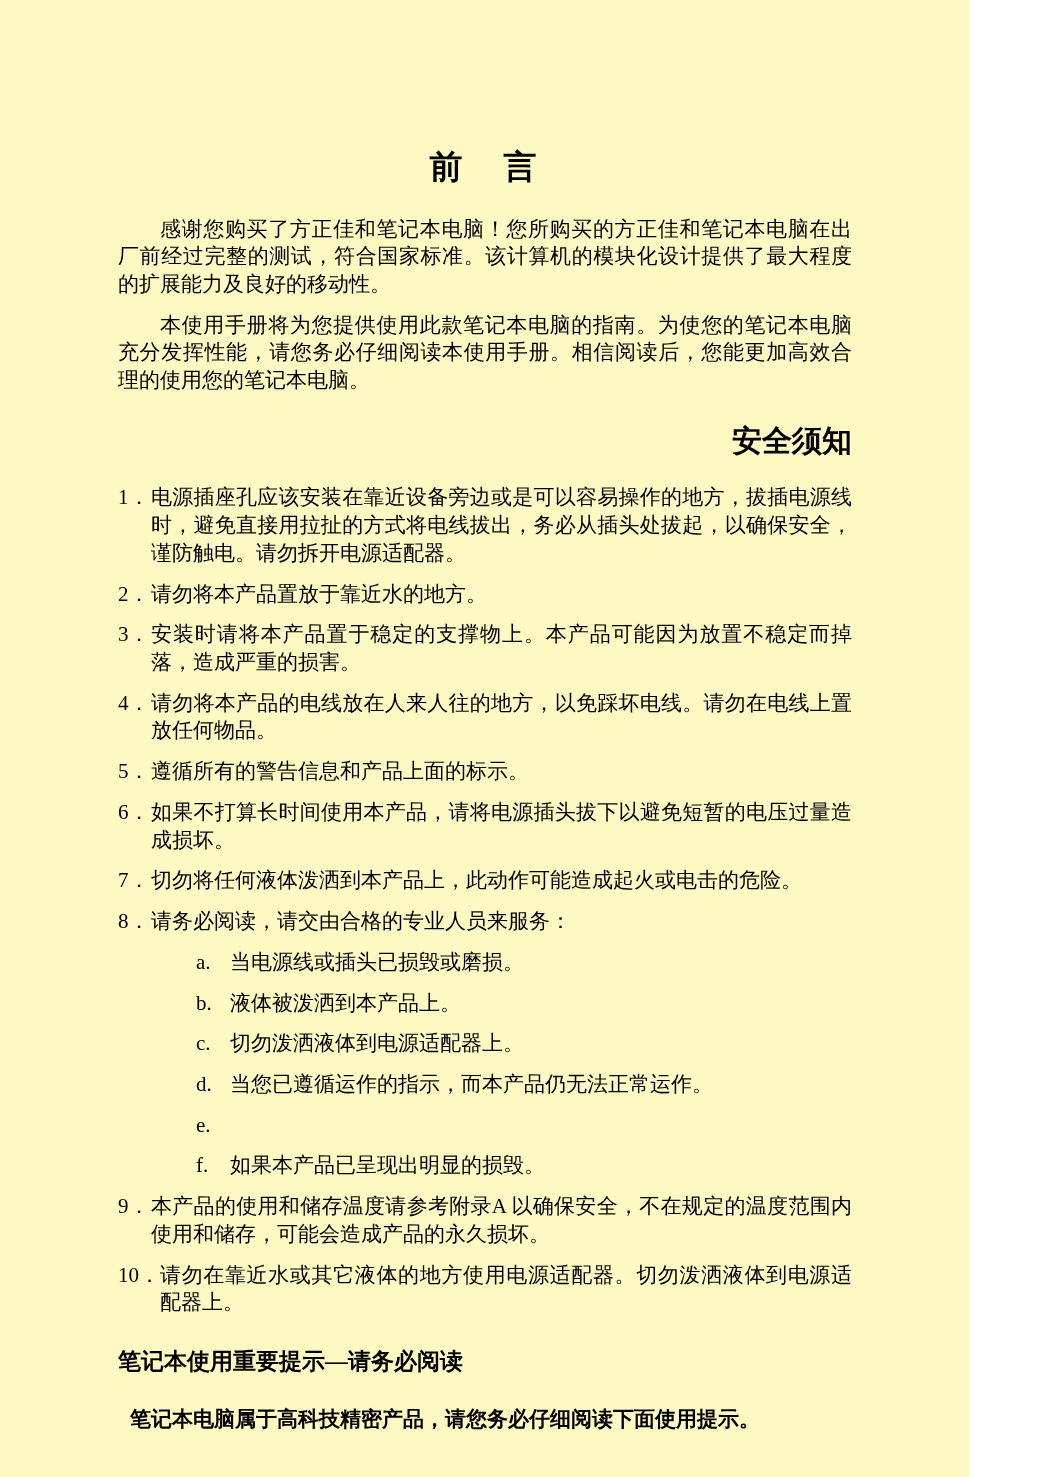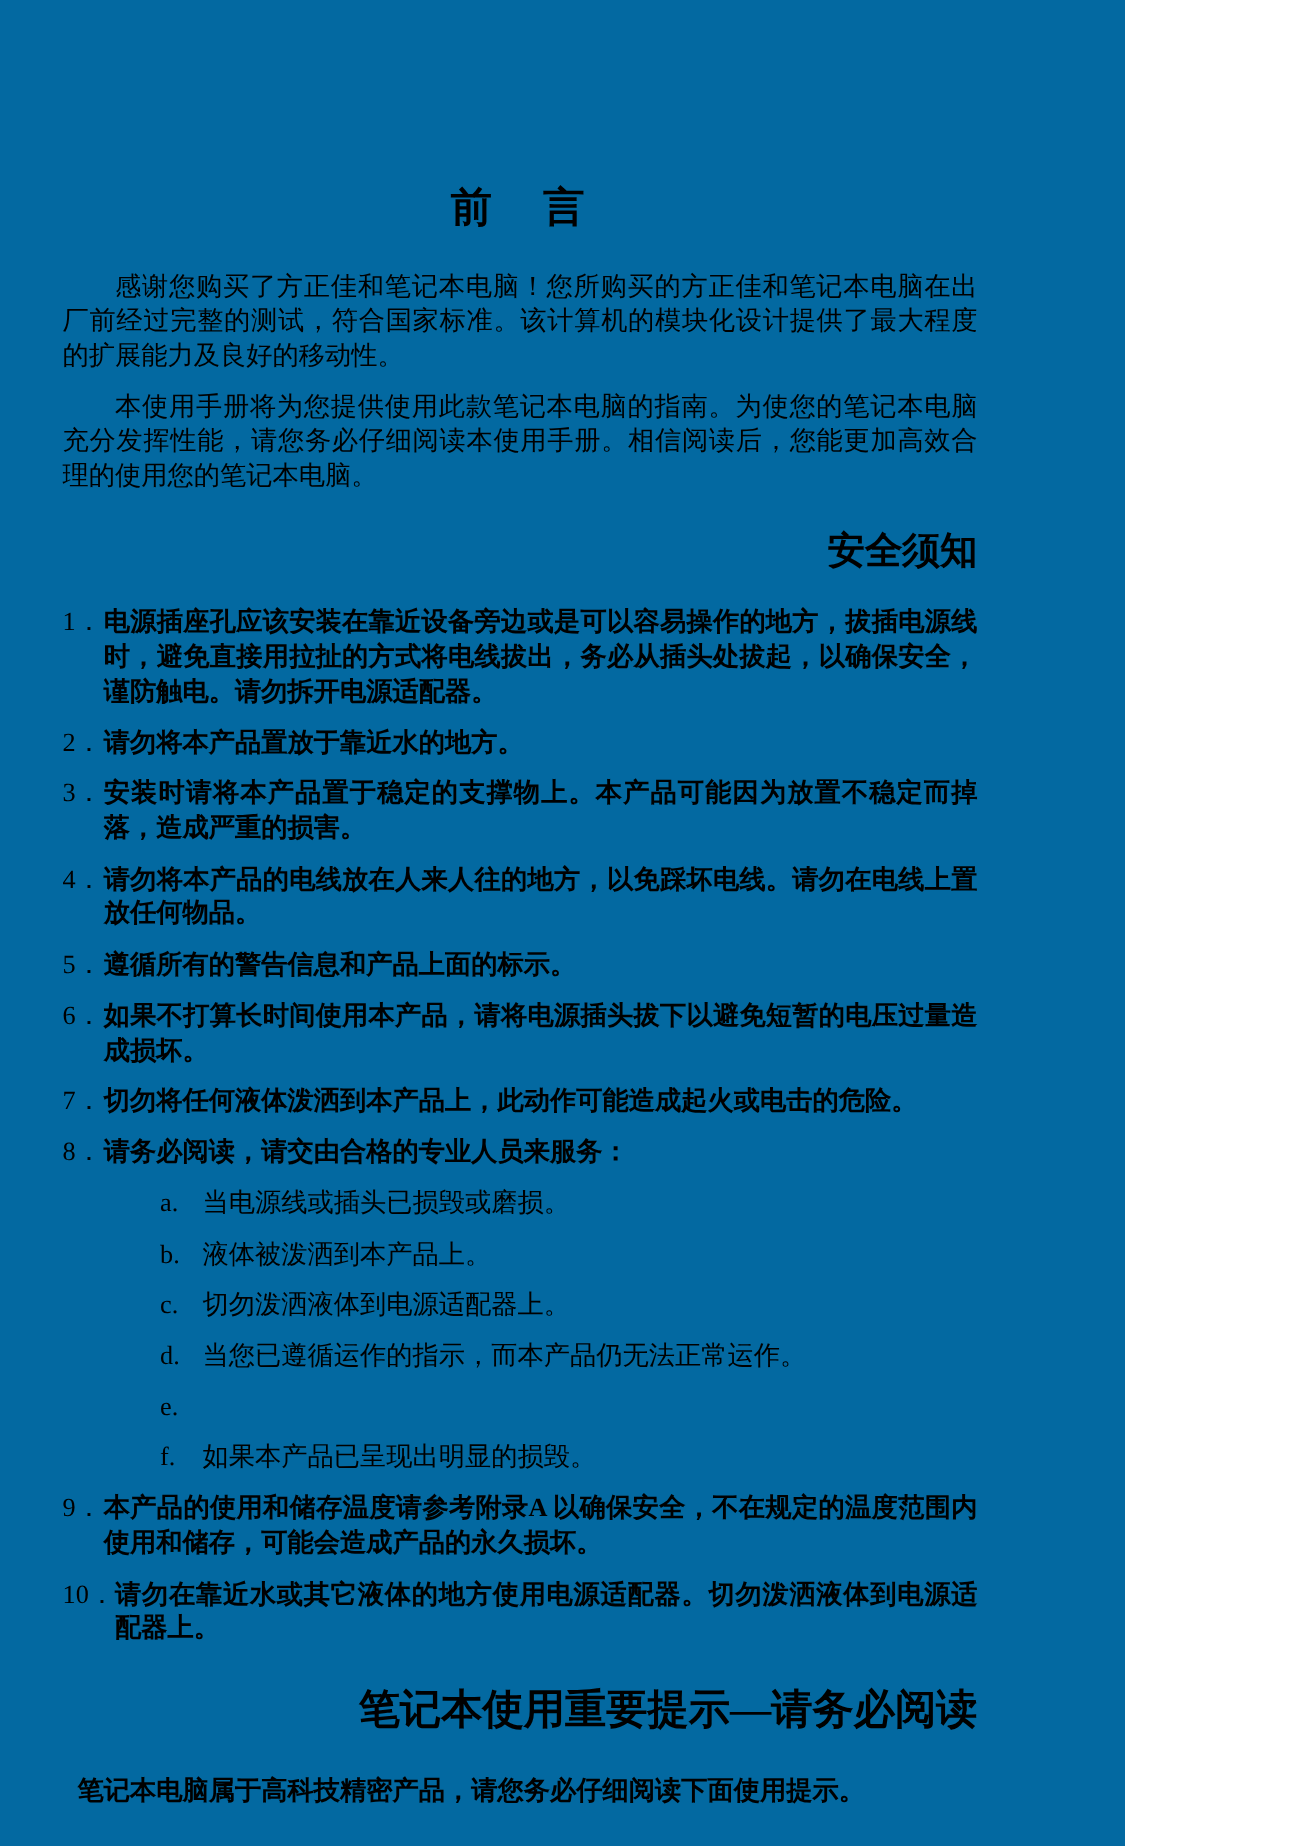--- a/index.html
+++ b/index.html
@@ -1,22 +1,22 @@
 <!DOCTYPE html>
 <html><head>
 <meta charset="utf-8">
 <style>
   html, body { margin: 0; padding: 0; background: #ffffff; }
   .page {
     position: relative;
-    width: 900px;
+    width: 970px;
     height: 1477px;
     box-sizing: border-box;
-    padding: 146px 118px 0 50px;
-    background: #0369a1;
+    padding: 146px 118px 0 118px;
+    background: #fef9c3;
     color: #000000;
     font-family: "Liberation Serif", "DejaVu Serif", serif;
     font-size: 21px;
     line-height: 1.32;
     overflow: hidden;
   }
   .title-main {
     text-align: center;
     font-size: 33px;
     font-weight: bold;
@@ -38,36 +38,36 @@
   .item {
     display: flex;
     margin: 0 0 13px 0;
     text-align: justify;
   }
   .item .num {
     flex: 0 0 auto;
     min-width: 33px;
     white-space: nowrap;
   }
-  .item .txt { flex: 1 1 auto; font-weight: bold; }
+  .item .txt { flex: 1 1 auto; }
   .sublist {
     padding-left: 78px;
     margin: 13px 0 13px 0;
   }
   .subitem {
     display: flex;
     margin: 0 0 13px 0;
   }
   .subitem .letter {
     flex: 0 0 34px;
     white-space: nowrap;
   }
   .notes-title {
-    text-align: right;
-    font-size: 33px;
+    text-align: left;
+    font-size: 23px;
     font-weight: bold;
     margin: 30px 0 28px 0;
   }
   .lead {
     font-family: "Liberation Sans", "DejaVu Sans", sans-serif;
     font-weight: bold;
     font-size: 21px;
     margin: 12px;
   }
 </style>

